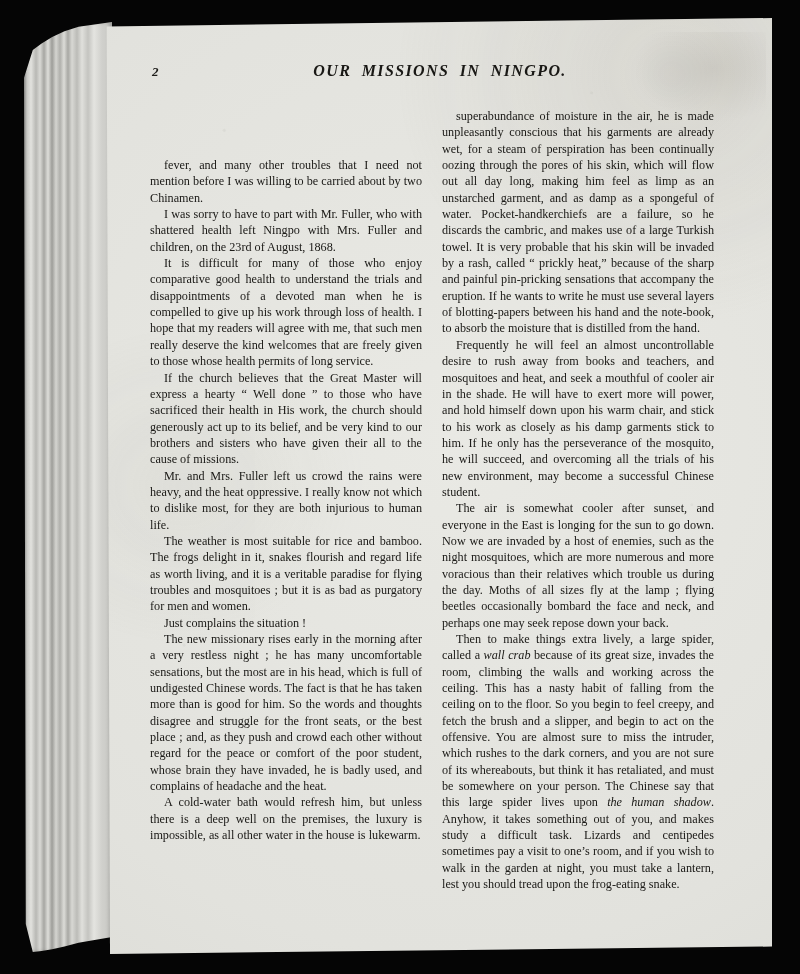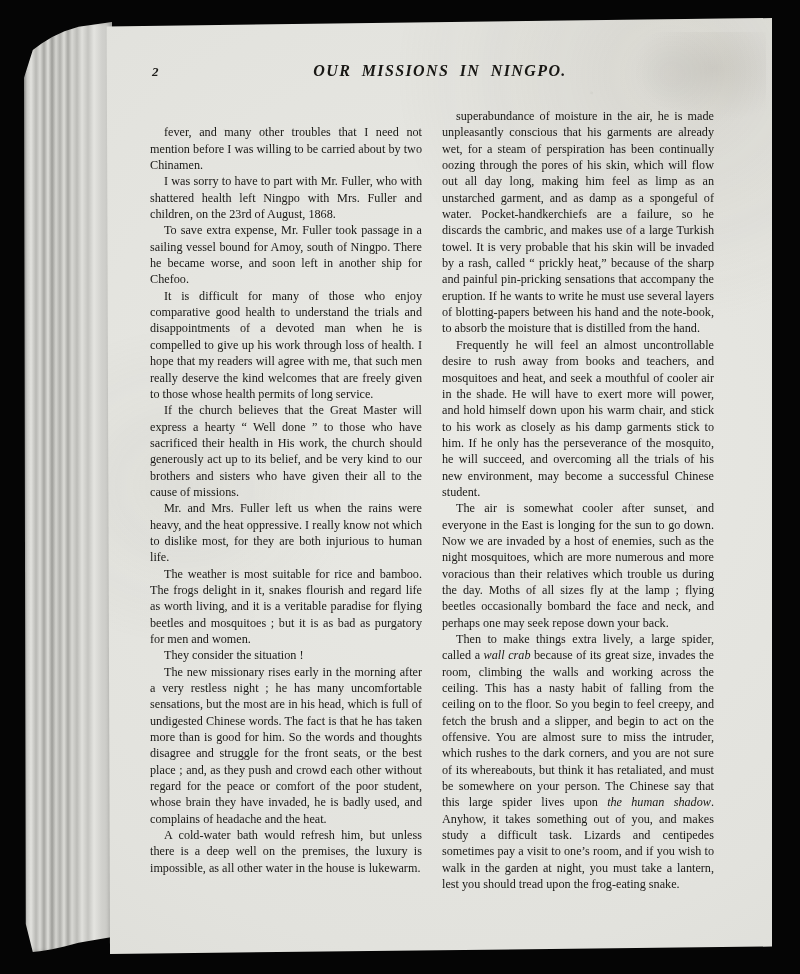--- a/index.html
+++ b/index.html
@@ -169,26 +169,25 @@
 
       <div class="running-head">
         <span class="folio">2</span>
         <span class="head-title">OUR MISSIONS IN NINGPO.</span>
       </div>
 
       <div class="columns">
         <div class="col" id="col-left">
             <p>fever, and many other troubles that I need not mention before I was willing to be carried about by two Chinamen.</p>
             <p>I was sorry to have to part with Mr. Fuller, who with shattered health left Ningpo with Mrs. Fuller and children, on the 23rd of August, 1868.</p>
-            <p>To save extra expense, Mr. Fuller took passage in a sailing vessel bound for Amoy, south of Ningpo. There he became worse, and soon left in another ship for Chefoo.</p>
             <p>It is difficult for many of those who enjoy comparative good health to understand the trials and disappointments of a devoted man when he is compelled to give up his work through loss of health. I hope that my readers will agree with me, that such men really deserve the kind welcomes that are freely given to those whose health permits of long service.</p>
             <p>If the church believes that the Great Master will express a hearty “ Well done ” to those who have sacrificed their health in His work, the church should generously act up to its belief, and be very kind to our brothers and sisters who have given their all to the cause of missions.</p>
-            <p>Mr. and Mrs. Fuller left us when the rains were heavy, and the heat oppressive. I really know not which to dislike most, for they are both injurious to human life.</p>
-            <p>The weather is most suitable for rice and bamboo. The frogs delight in it, snakes flourish and regard life as worth living, and it is a veritable paradise for flying beetles and mosquitoes ; but it is as bad as purgatory for men and women.</p>
-            <p>They consider the situation !</p>
+            <p>Mr. and Mrs. Fuller left us crowd the rains were heavy, and the heat oppressive. I really know not which to dislike most, for they are both injurious to human life.</p>
+            <p>The weather is most suitable for rice and bamboo. The frogs delight in it, snakes flourish and regard life as worth living, and it is a veritable paradise for flying troubles and mosquitoes ; but it is as bad as purgatory for men and women.</p>
+            <p>Just complains the situation !</p>
             <p>The new missionary rises early in the morning after a very restless night ; he has many uncomfortable sensations, but the most are in his head, which is full of undigested Chinese words. The fact is that he has taken more than is good for him. So the words and thoughts disagree and struggle for the front seats, or the best place ; and, as they push and crowd each other without regard for the peace or comfort of the poor student, whose brain they have invaded, he is badly used, and complains of headache and the heat.</p>
             <p>A cold-water bath would refresh him, but unless there is a deep well on the premises, the luxury is impossible, as all other water in the house is lukewarm.</p>
           </div>
         <div class="col" id="col-right">
             <p>superabundance of moisture in the air, he is made unpleasantly conscious that his garments are already wet, for a steam of perspiration has been continually oozing through the pores of his skin, which will flow out all day long, making him feel as limp as an unstarched garment, and as damp as a spongeful of water. Pocket-handkerchiefs are a failure, so he discards the cambric, and makes use of a large Turkish towel. It is very probable that his skin will be invaded by a rash, called “ prickly heat,” because of the sharp and painful pin-pricking sensations that accompany the eruption. If he wants to write he must use several layers of blotting-papers between his hand and the note-book, to absorb the moisture that is distilled from the hand.</p>
             <p>Frequently he will feel an almost uncontrollable desire to rush away from books and teachers, and mosquitoes and heat, and seek a mouthful of cooler air in the shade. He will have to exert more will power, and hold himself down upon his warm chair, and stick to his work as closely as his damp garments stick to him. If he only has the perseverance of the mosquito, he will succeed, and overcoming all the trials of his new environment, may become a successful Chinese student.</p>
             <p>The air is somewhat cooler after sunset, and everyone in the East is longing for the sun to go down. Now we are invaded by a host of enemies, such as the night mosquitoes, which are more numerous and more voracious than their relatives which trouble us during the day. Moths of all sizes fly at the lamp ; flying beetles occasionally bombard the face and neck, and perhaps one may seek repose down your back.</p>
             <p>Then to make things extra lively, a large spider, called a <em>wall crab</em> because of its great size, invades the room, climbing the walls and working across the ceiling. This has a nasty habit of falling from the ceiling on to the floor. So you begin to feel creepy, and fetch the brush and a slipper, and begin to act on the offensive. You are almost sure to miss the intruder, which rushes to the dark corners, and you are not sure of its whereabouts, but think it has retaliated, and must be somewhere on your person. The Chinese say that this large spider lives upon <em>the human shadow</em>. Anyhow, it takes something out of you, and makes study a difficult task. Lizards and centipedes sometimes pay a visit to one’s room, and if you wish to walk in the garden at night, you must take a lantern, lest you should tread upon the frog-eating snake.</p>
           </div>
       </div>

